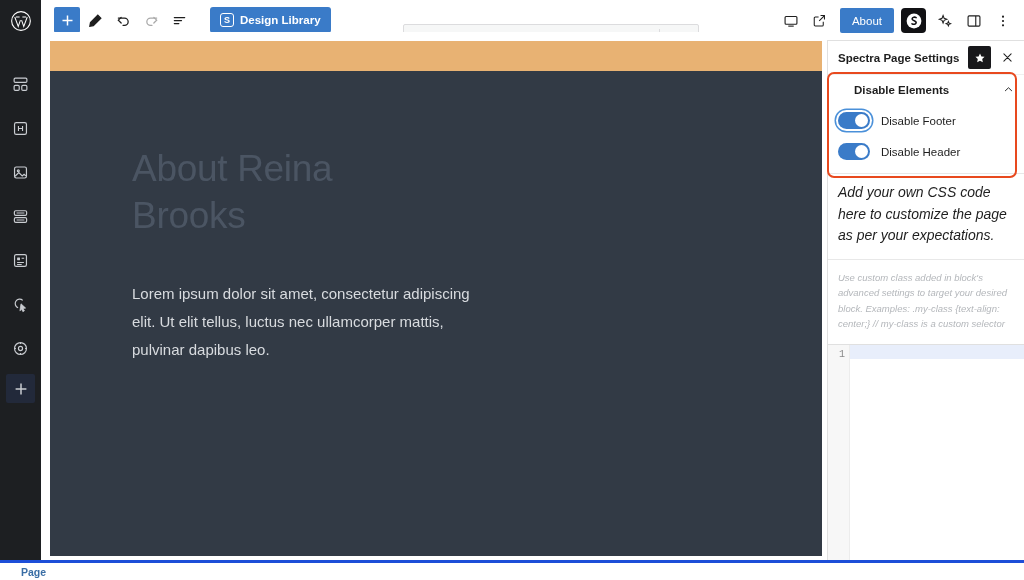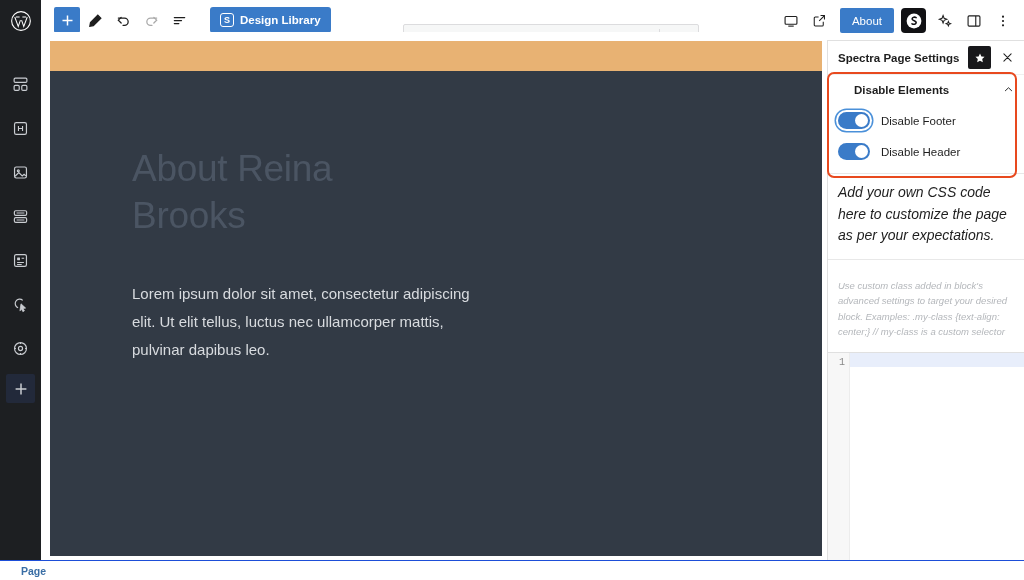--- a/index.html
+++ b/index.html
@@ -176,21 +176,21 @@
   .toggle-label { font-size: 11.5px; color: #1e1e1e; }
 
   .divider { height: 1px; background: #e8e8e8; margin: 6px 0 0; }
 
   .help-italic {
     padding: 8px 10px 12px;
     font-size: 14px; font-style: italic; line-height: 1.55;
     color: #1e1e1e;
   }
   .hint-text {
-    padding: 18px 10px 12px;
+    padding: 10px 10px 12px;
     font-size: 9.5px; font-style: italic; line-height: 1.62;
     color: #b4b7bb;
     border-top: 1px solid #e8e8e8;
   }
   .code-editor {
     border-top: 1px solid #e0e0e0;
     display: flex; height: 230px; background: #fff;
   }
   .gutter {
     width: 22px; background: #f7f7f7;
@@ -207,21 +207,21 @@
     position: absolute; left: 827px; top: 72px;
     width: 190px; height: 106px;
     border: 2.5px solid #e8491e; border-radius: 7px;
     pointer-events: none;
   }
 
   
   .statusbar {
     position: absolute; left: 0; bottom: 0;
     width: 1024px; height: 20px;
-    background: #ffffff; border-top: 1px solid #1d4ed8;
+    background: #ffffff; border-top: 3px solid #1d4ed8;
     display: flex; align-items: center; padding-left: 21px;
   }
   .status-link {
     font-size: 10.5px; font-weight: bold; color: #3a6ea5;
     cursor: pointer;
   }
 </style>
 </head>
 <body>
 

